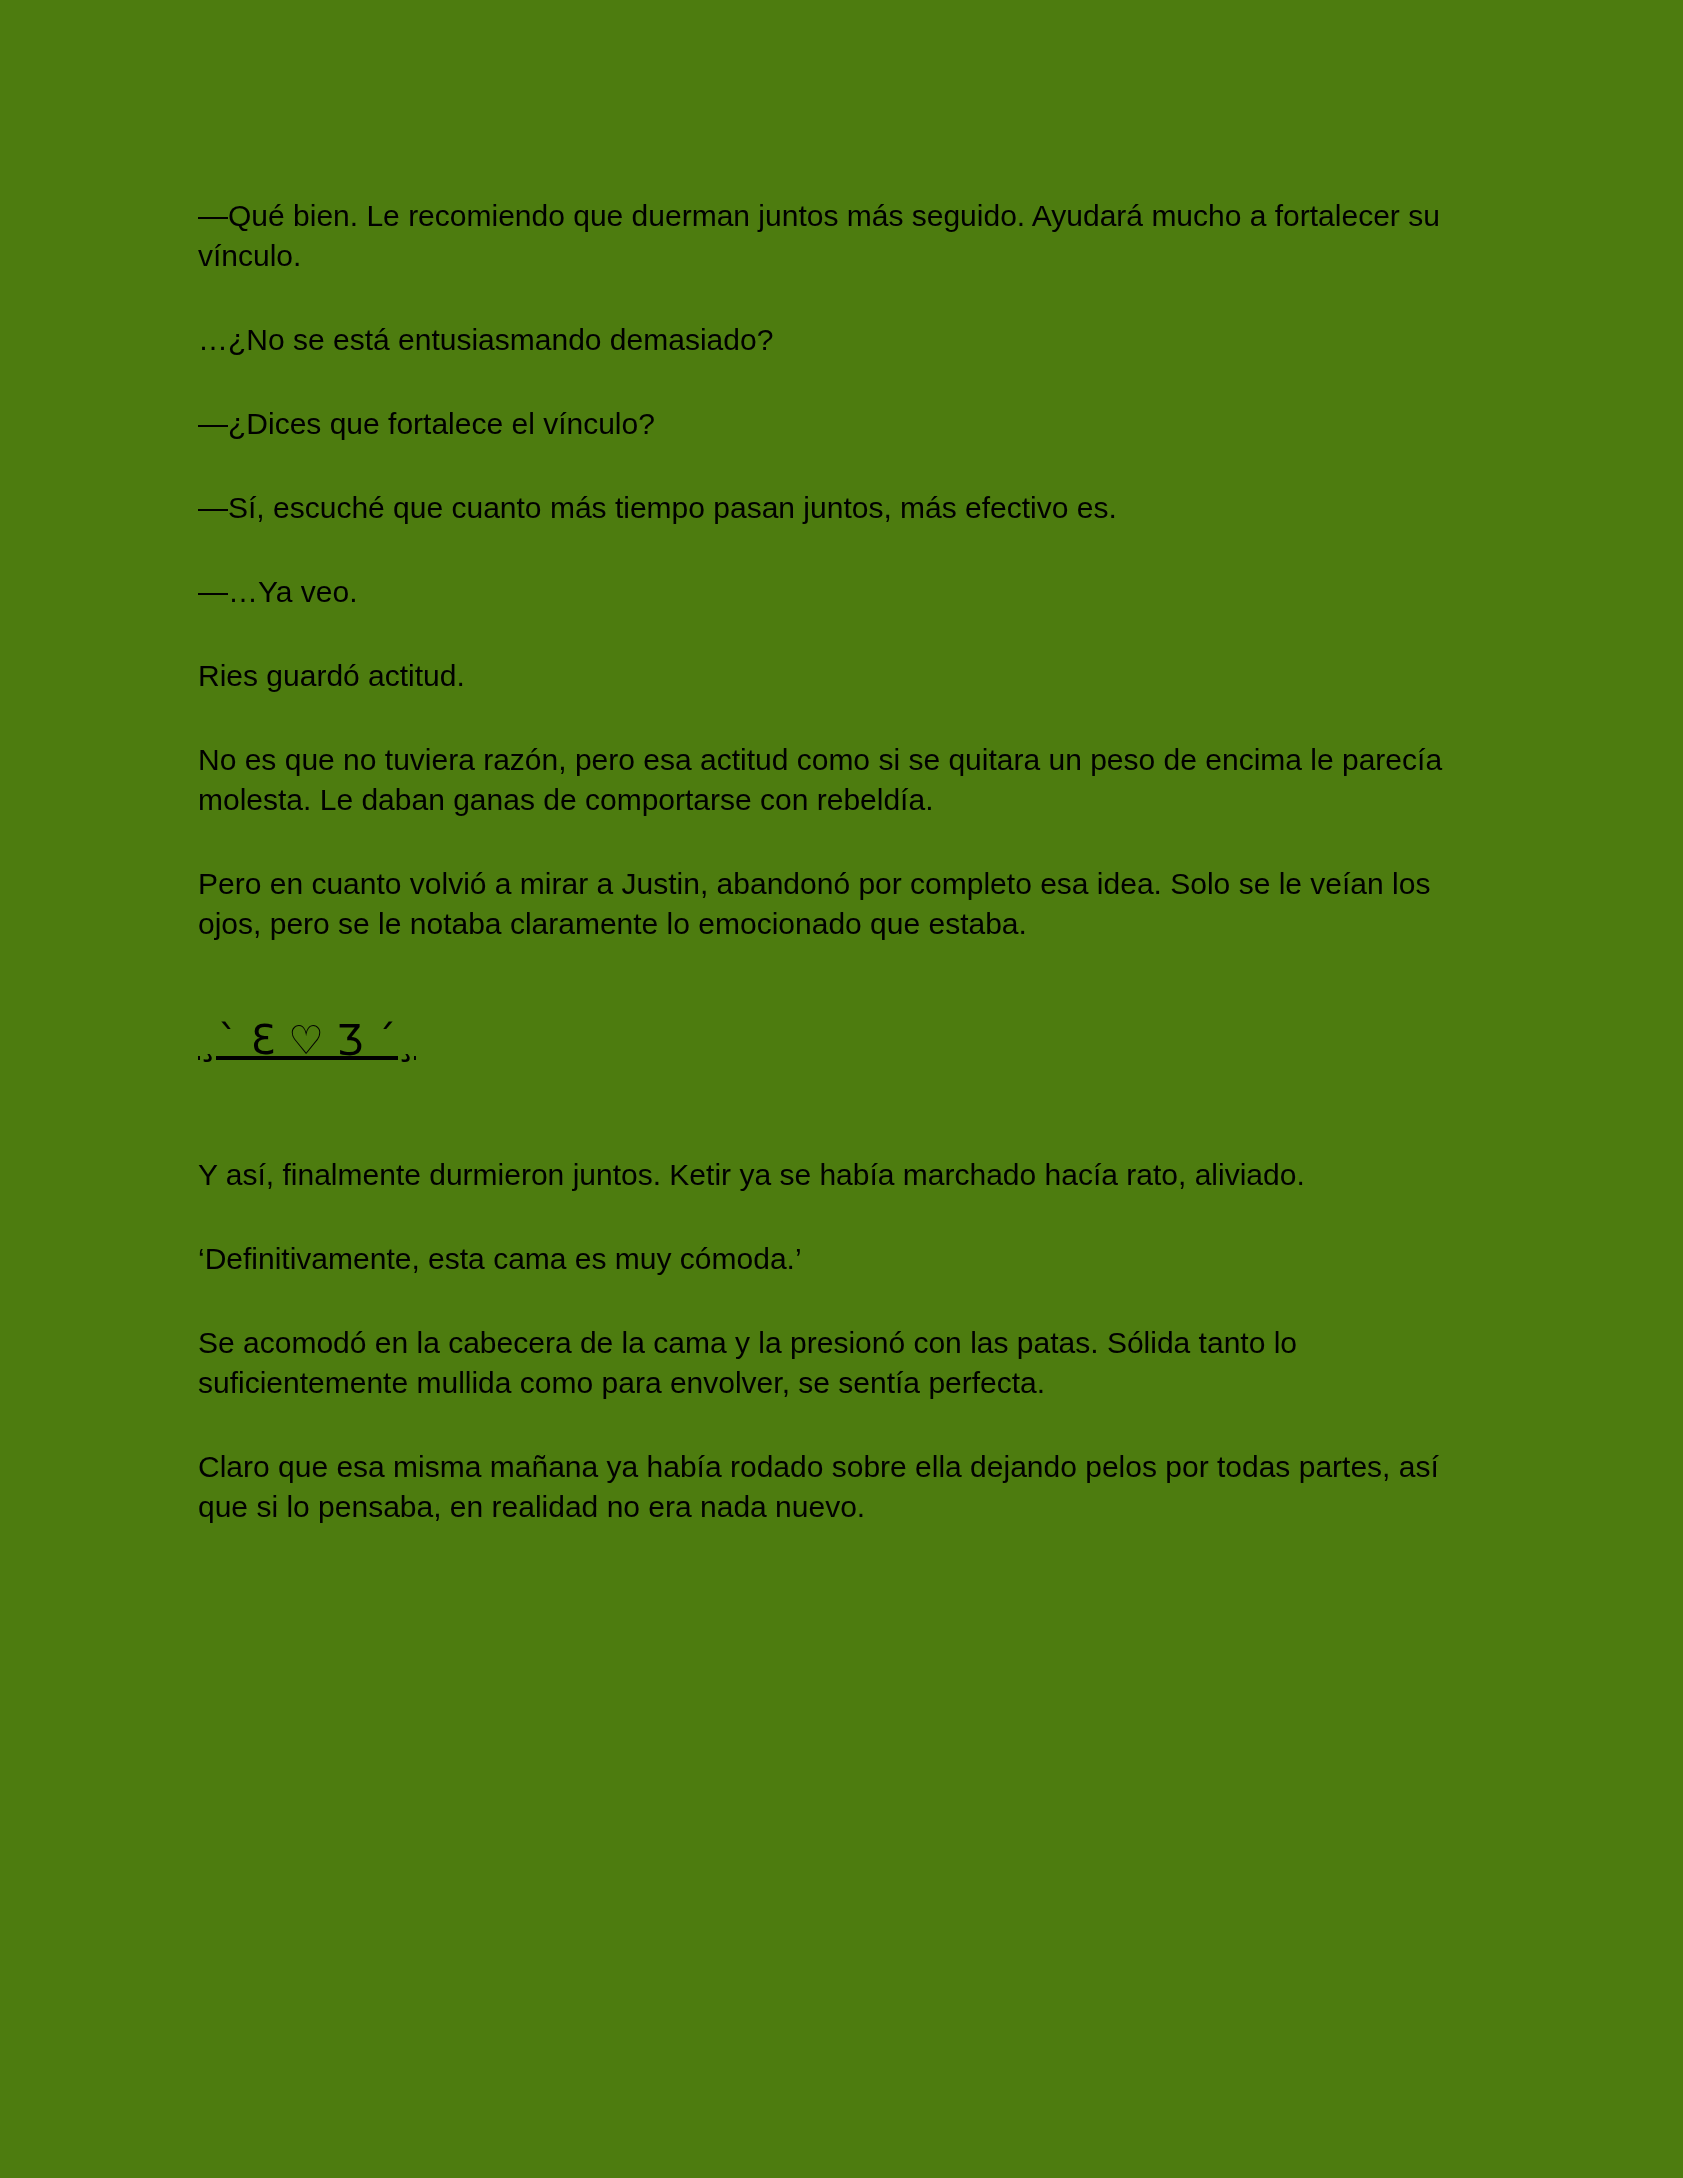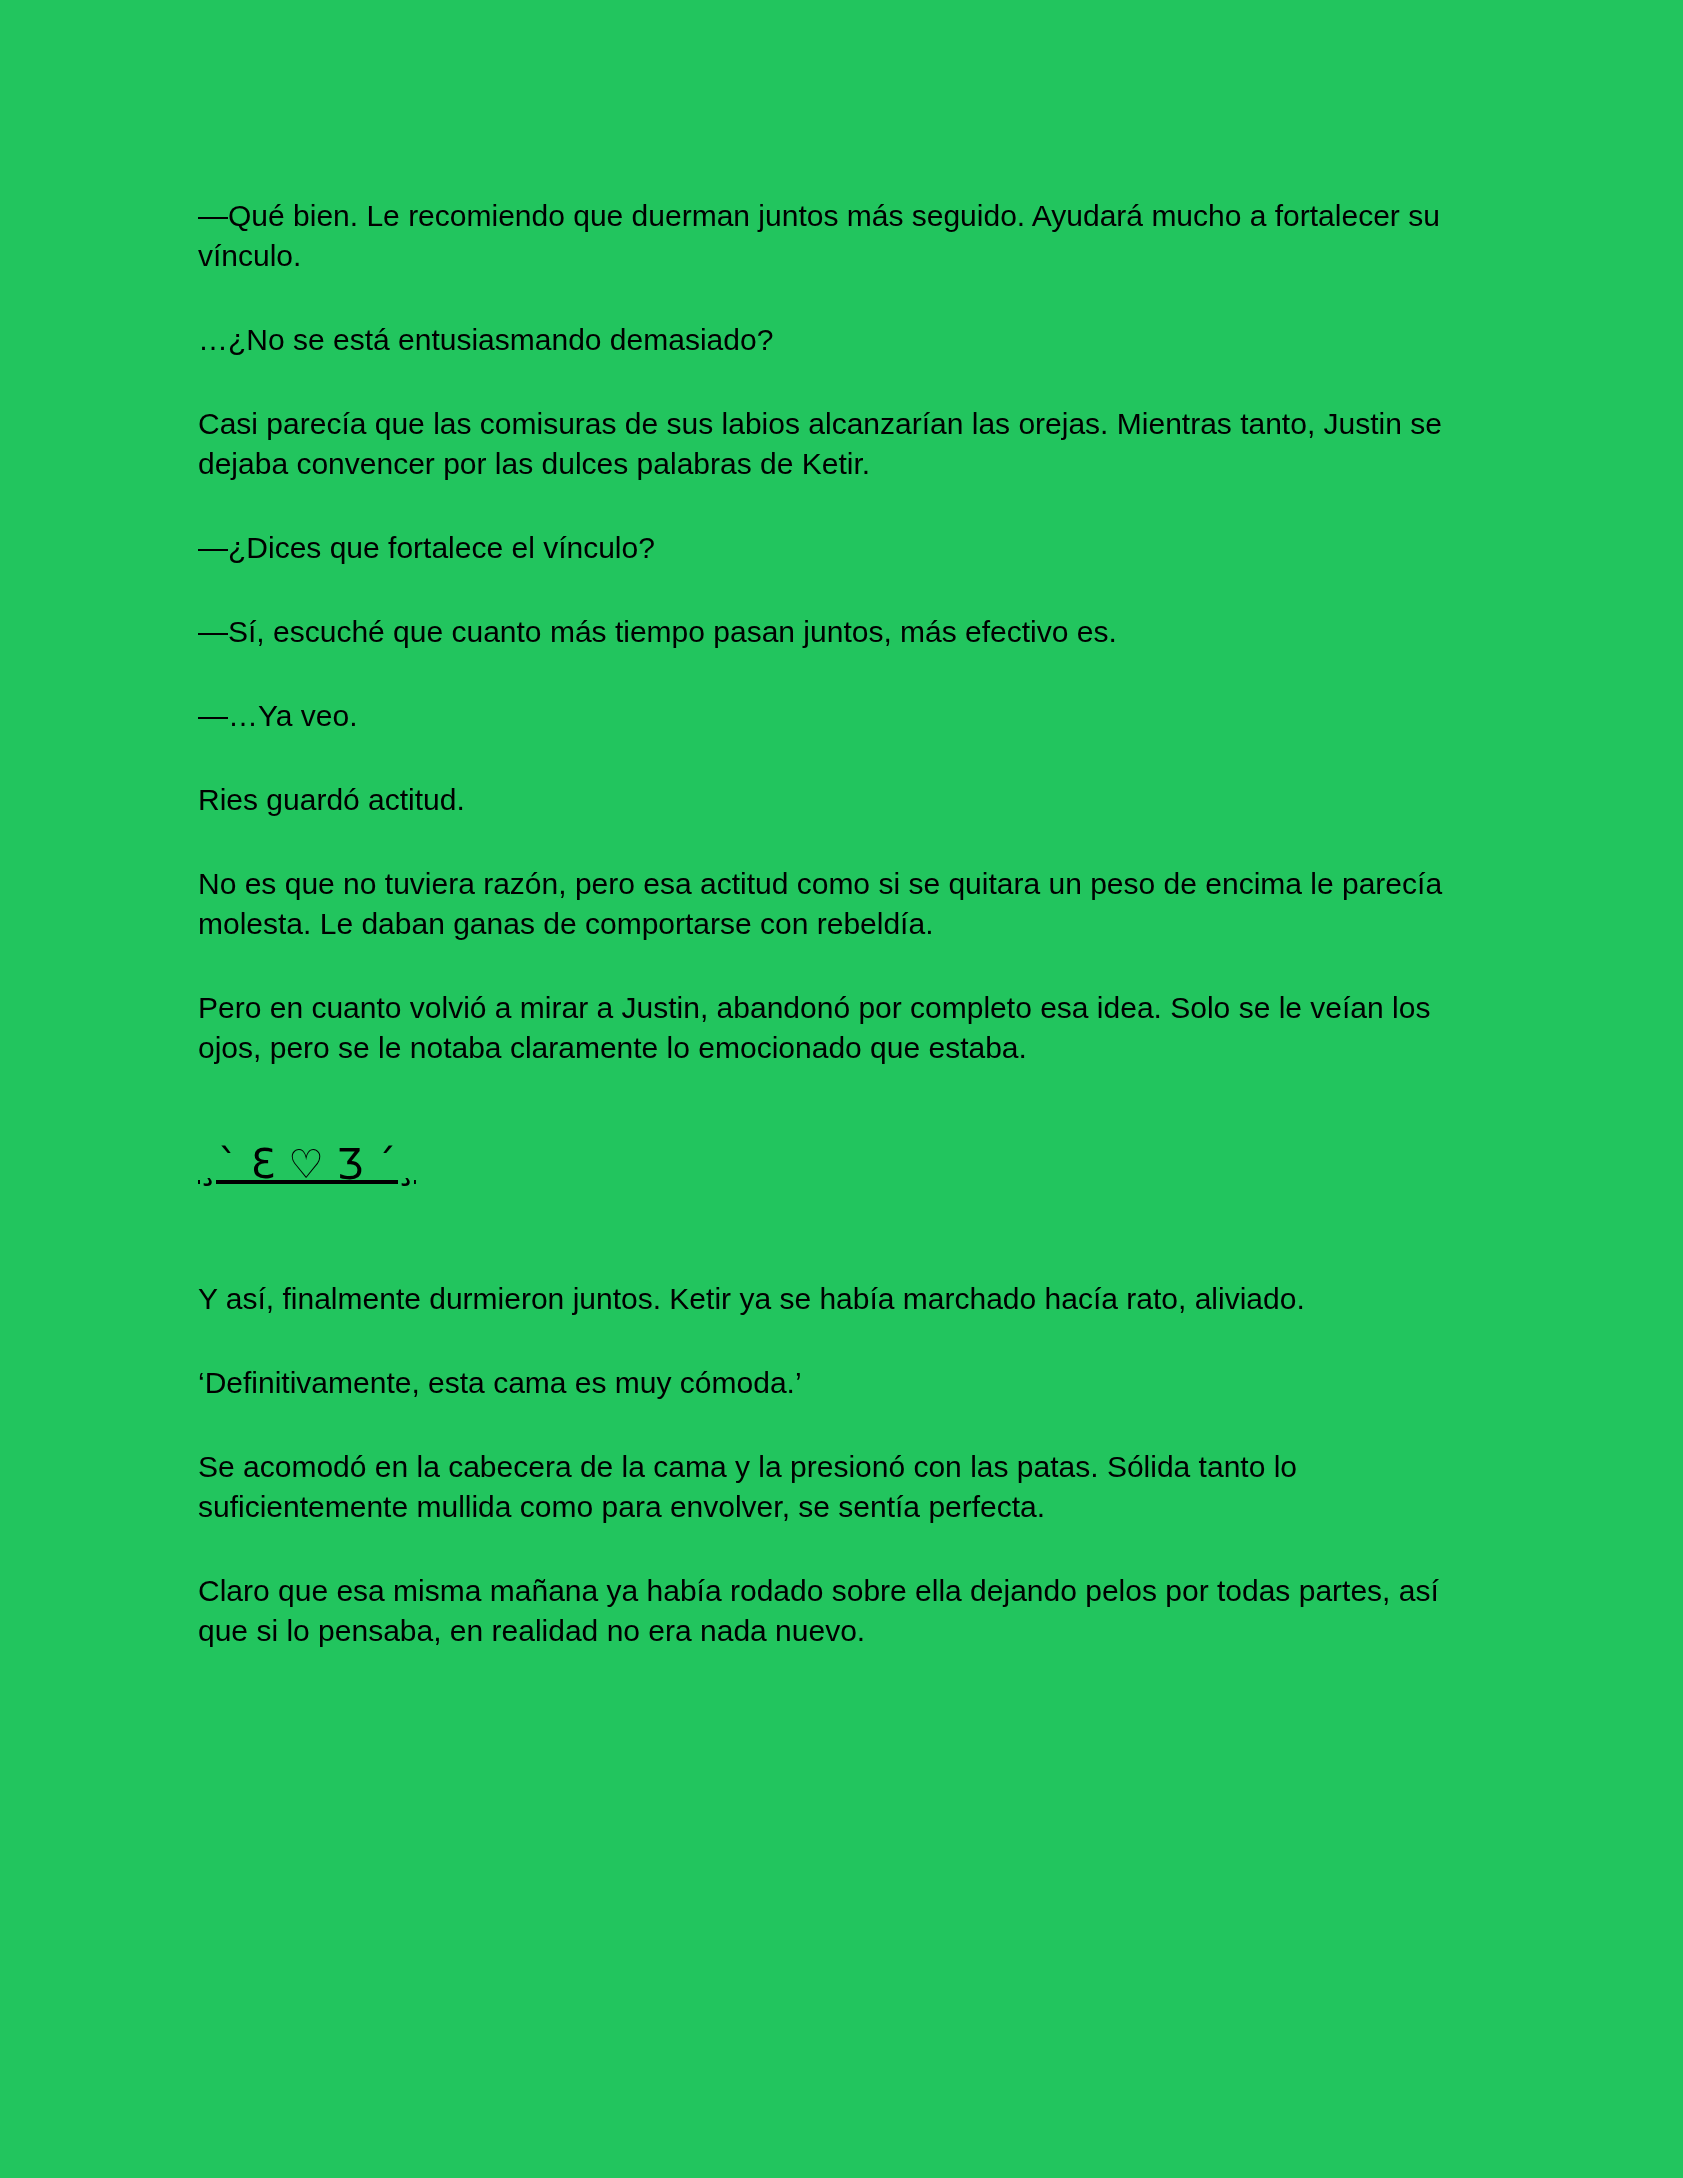--- a/index.html
+++ b/index.html
@@ -4,21 +4,21 @@
 <style>
   html, body {
     margin: 0;
     padding: 0;
     background: #ffffff;
   }
   .page {
     position: relative;
     width: 1683px;
     height: 2178px;
-    background: #22c55e;
+    background: #4d7c0f;
     overflow: hidden;
   }
   .text-area {
     position: absolute;
     left: 198px;
     top: 196px;
     width: 1307px;
     font-family: "Liberation Sans", "DejaVu Sans", sans-serif;
     font-size: 30px;
     line-height: 40px;
@@ -39,22 +39,20 @@
   }
 </style>
 </head>
 <body>
 
 <div class="page">
   <div class="text-area" id="text-area">
       <p class="para normal">—Qué bien. Le recomiendo que duerman juntos más seguido. Ayudará mucho a fortalecer su
 vínculo.</p>
       <p class="para normal">…¿No se está entusiasmando demasiado?</p>
-      <p class="para normal">Casi parecía que las comisuras de sus labios alcanzarían las orejas. Mientras tanto, Justin se
-dejaba convencer por las dulces palabras de Ketir.</p>
       <p class="para normal">—¿Dices que fortalece el vínculo?</p>
       <p class="para normal">—Sí, escuché que cuanto más tiempo pasan juntos, más efectivo es.</p>
       <p class="para normal">—…Ya veo.</p>
       <p class="para normal">Ries guardó actitud.</p>
       <p class="para normal">No es que no tuviera razón, pero esa actitud como si se quitara un peso de encima le parecía
 molesta. Le daban ganas de comportarse con rebeldía.</p>
       <p class="para normal">Pero en cuanto volvió a mirar a Justin, abandonó por completo esa idea. Solo se le veían los
 ojos, pero se le notaba claramente lo emocionado que estaba.</p>
       <p class="para divider">¸` Ɛ ♡ Ʒ ´¸</p>
       <p class="para normal">Y así, finalmente durmieron juntos. Ketir ya se había marchado hacía rato, aliviado.</p>

